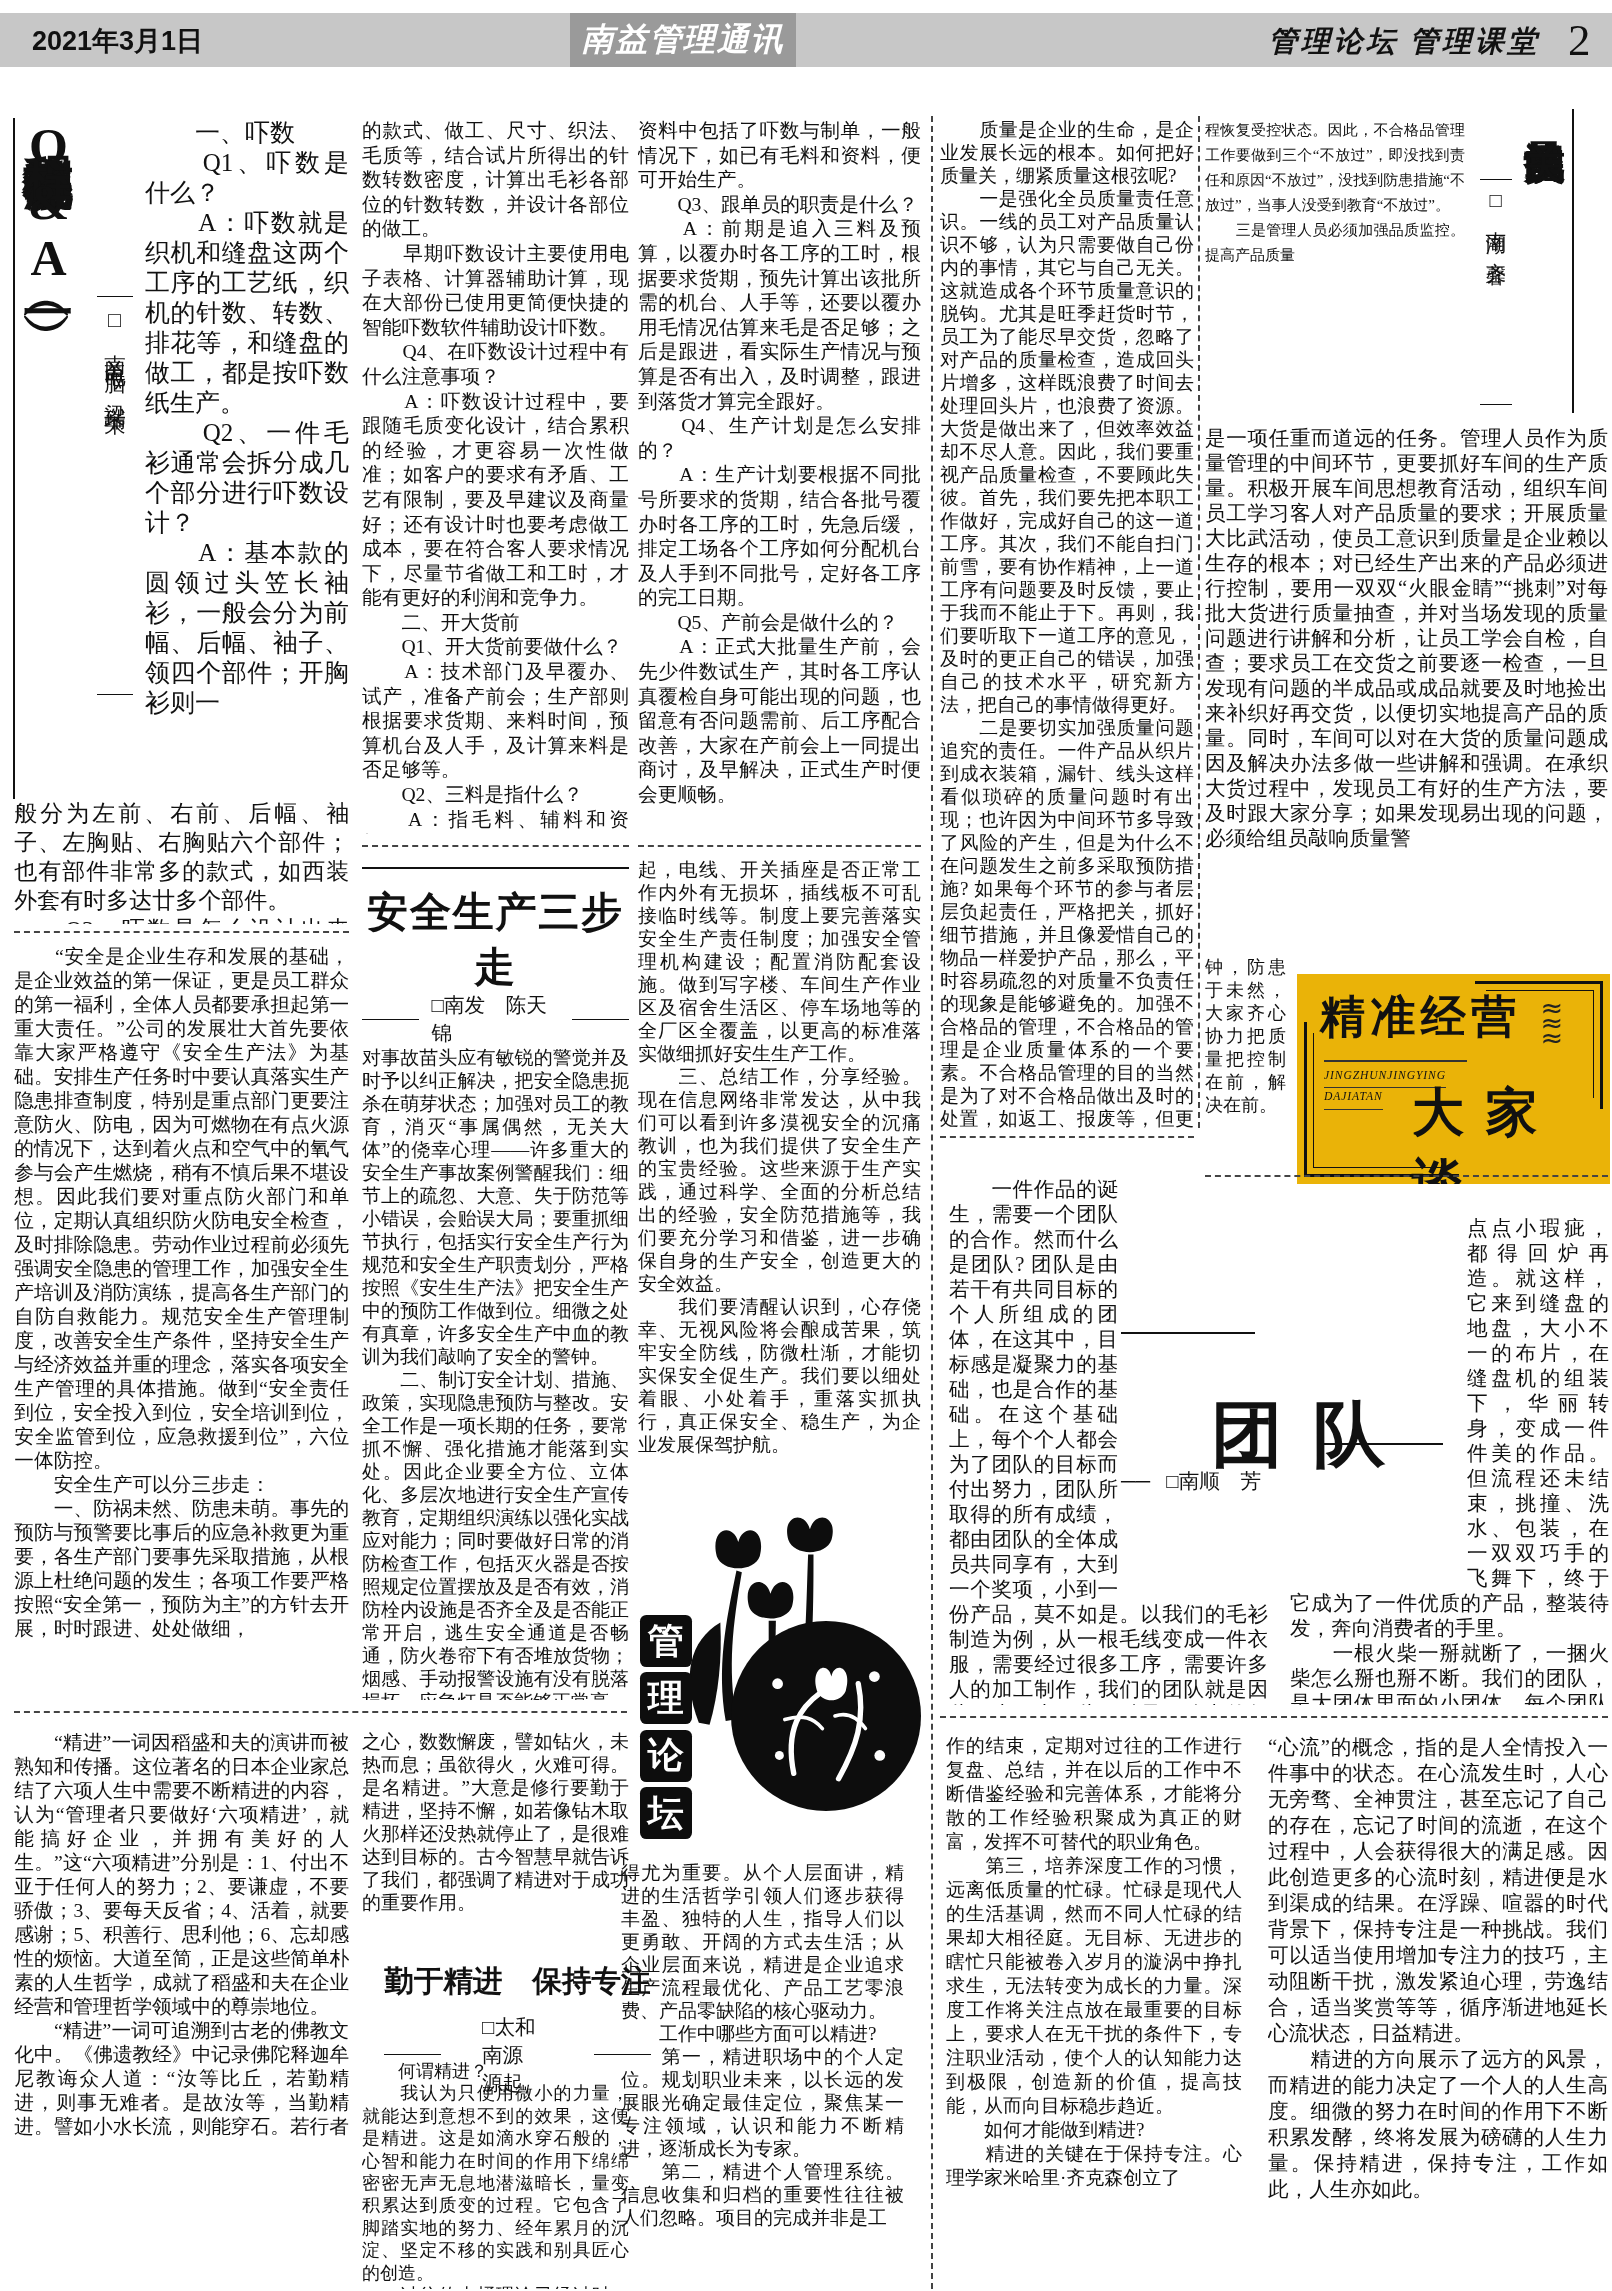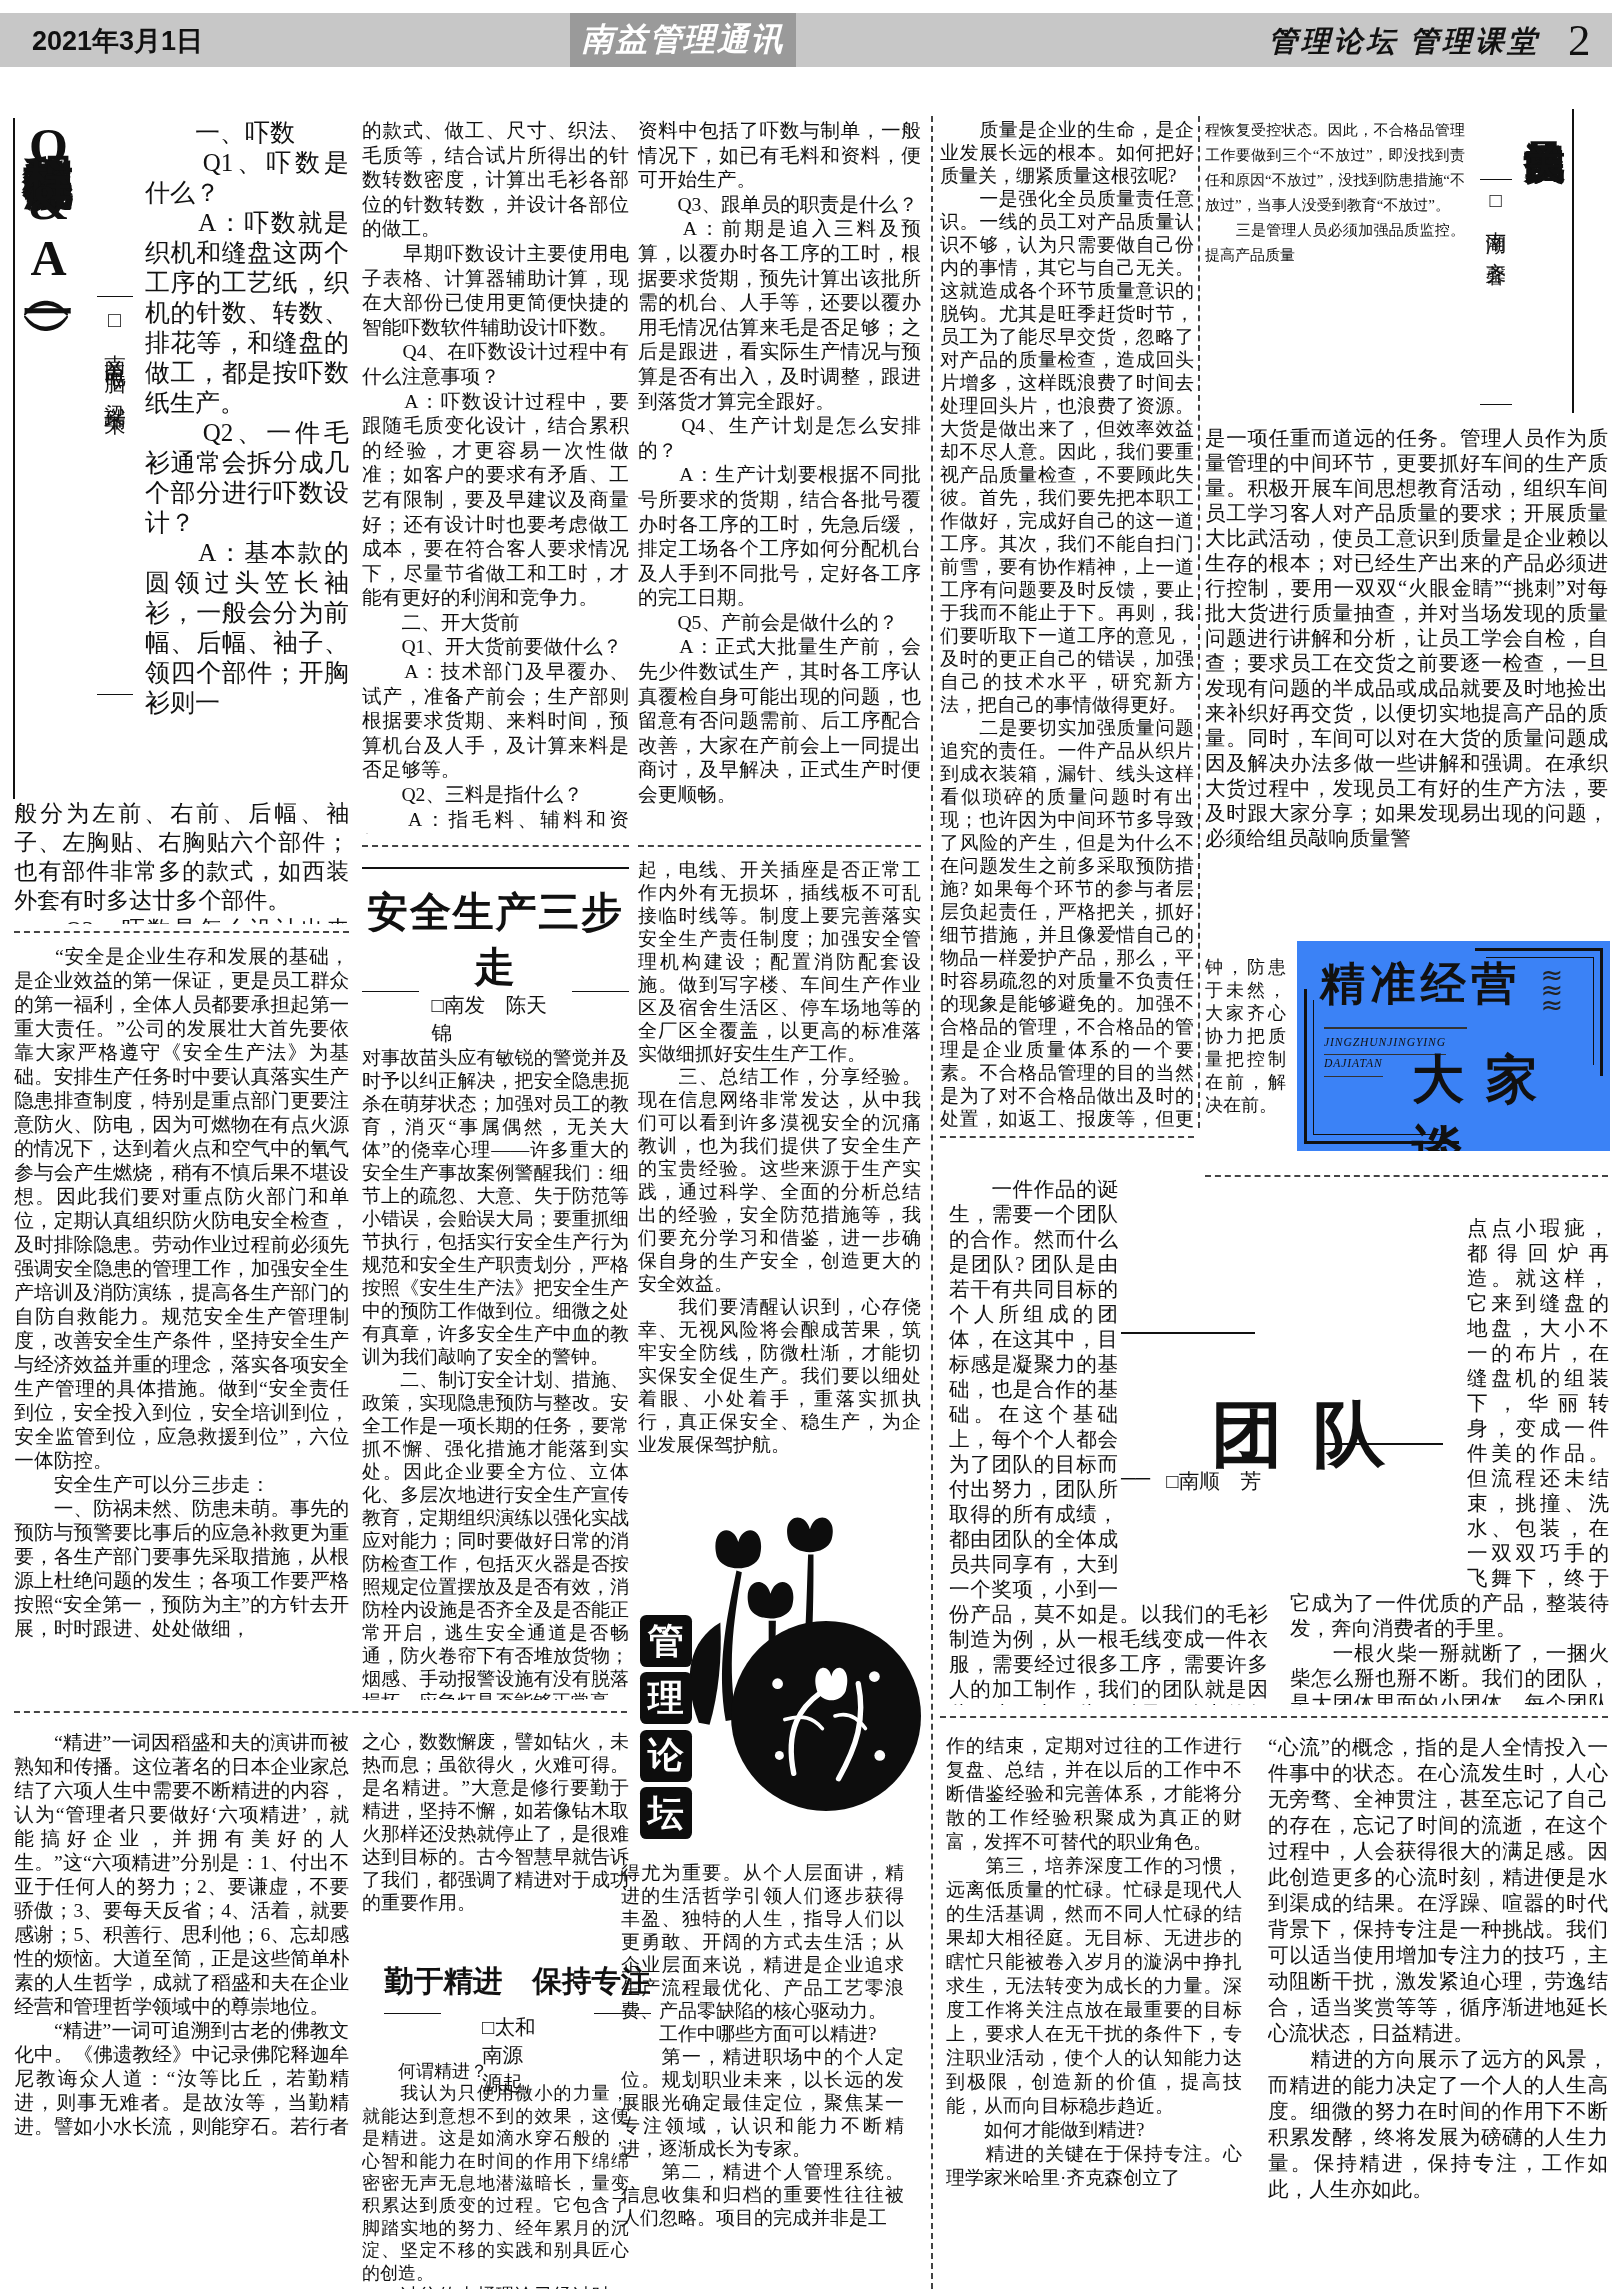--- a/index.html
+++ b/index.html
@@ -21,24 +21,24 @@
     border-top:1.8px solid #111;border-bottom:1.8px solid #111;padding:10.7px 3.6px;letter-spacing:5.4px;}
   .q-title{left:1524px;top:109px;height:304px;font-size:41px;line-height:1.0;border-right:2.7px solid #111;padding-right:7.2px;}
   .q-byline{left:1480px;top:179px;height:206px;font-size:20.6px;writing-mode:vertical-rl;text-orientation:upright;
     border-top:1.8px solid #111;border-bottom:1.8px solid #111;padding:9px 1.8px;letter-spacing:3.6px;}
   
   .hdash{border-top:2.7px dashed #444;height:0;}
   .vdash{border-left:2.7px dashed #444;width:0;}
   .hline{border-top:2.7px solid #111;height:0;}
   
   .a-head{font-family:"Liberation Sans","DejaVu Sans",sans-serif;font-weight:bold;text-align:center;}
-  .bylrow{display:flex;align-items:flex-start;justify-content:center;gap:12.5px;font-size:20.6px;}
+  .bylrow{display:flex;align-items:center;justify-content:center;gap:12.5px;font-size:20.6px;}
   .bylrow .rl{flex:0 0 57px;border-top:1.8px solid #111;height:0;}
   
-  .jz-box{left:1297px;top:941px;width:313px;height:210px;background:#3b82f6;overflow:hidden;}
+  .jz-box{left:1297px;top:974px;width:313px;height:210px;background:#eab308;overflow:hidden;}
   .jz-c1{position:absolute;right:7.2px;top:7.2px;width:125px;height:125px;border-top:3.6px solid #111;border-right:3.6px solid #111;}
   .jz-c1b{position:absolute;right:16px;top:16px;width:107px;height:107px;border-top:1.8px solid #111;border-right:1.8px solid #111;}
   .jz-c2{position:absolute;left:7.2px;bottom:7.2px;width:152px;height:152px;border-bottom:3.6px solid #111;border-left:3.6px solid #111;}
   .jz-c2b{position:absolute;left:16px;bottom:16px;width:134px;height:134px;border-bottom:1.8px solid #111;border-left:1.8px solid #111;}
   .jz-t1{position:absolute;left:23px;top:12.5px;font-size:45px;font-weight:bold;letter-spacing:5.4px;font-family:"Liberation Serif",serif;}
   .jz-waves{position:absolute;right:47px;top:27px;font-size:27px;letter-spacing:0;color:#222;line-height:0.55;font-family:"DejaVu Sans",sans-serif;}
   .jz-rom{position:absolute;left:27px;top:86px;width:143px;font-size:11.6px;font-weight:normal;font-style:italic;
     letter-spacing:0.9px;border-top:2.7px solid #333;padding-top:5.4px;line-height:1.5;}
   .jz-rom span{display:inline-block;border-bottom:1.8px solid #333;padding-bottom:2.7px;}
   .jz-t2{position:absolute;left:115px;top:104px;font-size:52px;font-weight:bold;letter-spacing:21.5px;font-family:"Liberation Serif",serif;}

